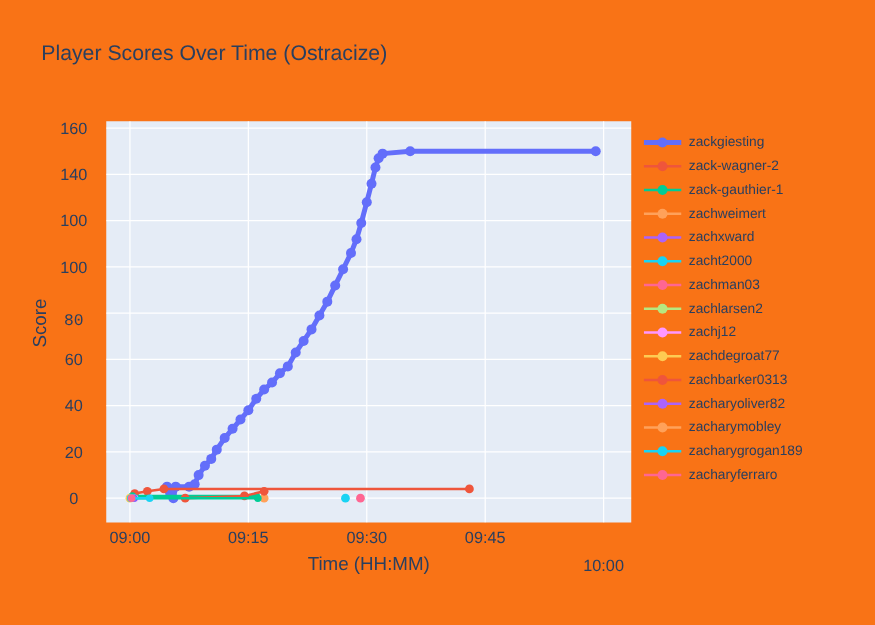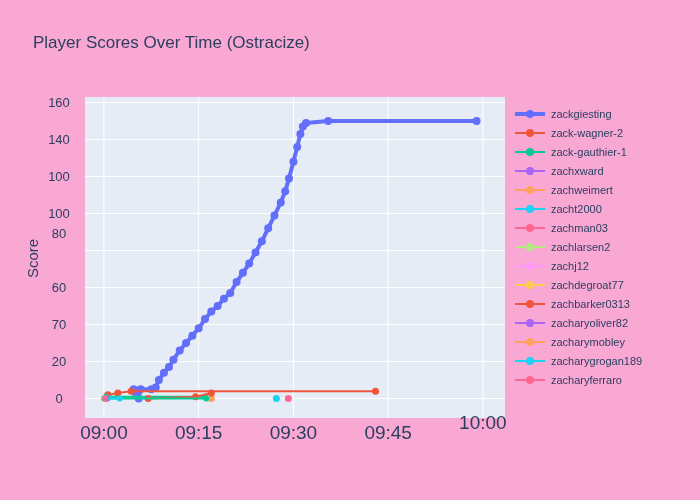--- a/index.html
+++ b/index.html
@@ -1,22 +1,22 @@
 <!DOCTYPE html>
 <html><head>
 <meta charset="utf-8">
 <style>
   html,body{margin:0;padding:0;background:#ffffff;}
-  .fig{position:relative;width:700px;height:500px;background:#f9a8d4;overflow:hidden;
+  .fig{position:relative;width:700px;height:500px;background:#f97316;overflow:hidden;
        font-family:"Liberation Sans",sans-serif;color:#2a3f5f;}
   .title{position:absolute;left:33px;top:33px;font-size:17px;color:#2a3f5f;}
   .plot{position:absolute;left:85px;top:97px;width:420px;height:321px;background:#e5ecf6;}
   .plot svg{position:absolute;left:0;top:0;}
   .yticks div{position:absolute;width:42px;text-align:center;font-size:13px;color:#2a3f5f;}
-  .xticks div{position:absolute;width:70px;text-align:center;font-size:19px;color:#2a3f5f;}
+  .xticks div{position:absolute;width:70px;text-align:center;font-size:13px;color:#2a3f5f;}
   .xlabel{position:absolute;left:85px;top:443px;width:420px;text-align:center;font-size:15px;color:#2a3f5f;}
   .ylabel{position:absolute;left:-18px;top:250px;width:100px;text-align:center;font-size:15px;color:#2a3f5f;
           transform:rotate(-90deg);transform-origin:50% 50%;}
   .legend{position:absolute;left:515px;top:104px;width:185px;height:320px;overflow:hidden;}
   .legend-item{position:relative;height:19px;display:flex;align-items:center;cursor:pointer;}
   .swatch{position:relative;width:30px;height:19px;margin-right:6px;flex:0 0 30px;}
   .swatch .line{position:absolute;left:0;top:50%;width:30px;transform:translateY(-50%);}
   .swatch .dot{position:absolute;left:50%;top:50%;width:8px;height:8px;border-radius:50%;
                transform:translate(-50%,-50%);}
   .legend-label{font-size:11px;color:#2a3f5f;white-space:nowrap;}
@@ -108,36 +108,37 @@
         <polyline points="19.57894736842105,301.5734870317003 34.73684210526316,301.5734870317003" fill="none" stroke="#19d3f3" stroke-width="2" stroke-linejoin="round" stroke-linecap="round"></polyline>
         <circle cx="19.57894736842105" cy="301.5734870317003" r="3" fill="#19d3f3"></circle>
         <circle cx="34.73684210526316" cy="301.5734870317003" r="3" fill="#19d3f3"></circle>
         <circle cx="20.210526315789476" cy="301.5734870317003" r="3" fill="#ff6692"></circle>
       </svg>
   </div>
 
   <div class="yticks" id="yticks">
       <div style="left: 38px; top: 390.573px;">0</div>
       <div style="left: 38px; top: 353.571px;">20</div>
-      <div style="left: 38px; top: 316.568px;">70</div>
+      <div style="left: 38px; top: 316.568px;">40</div>
       <div style="left: 38px; top: 279.565px;">60</div>
-      <div style="left: 38px; top: 226px;">80</div>
+      <div style="left: 38px; top: 249px; font-family: Liberation Mono, monospace;">80</div>
       <div style="left: 38px; top: 205.559px;">100</div>
       <div style="left: 38px; top: 168.556px;">100</div>
       <div style="left: 38px; top: 131.553px;">140</div>
       <div style="left: 38px; top: 94.5504px;">160</div>
     </div>
   <div class="xticks" id="xticks">
       <div style="left: 68.9474px; top: 422px;">09:00</div>
       <div style="left: 163.684px; top: 422px;">09:15</div>
       <div style="left: 258.421px; top: 422px;">09:30</div>
       <div style="left: 353.158px; top: 422px;">09:45</div>
-      <div style="left: 447.895px; top: 412px; text-align: center;">10:00</div>
+      <div style="left: 447.895px; top: 445px; text-align: center;">10:00</div>
     </div>
 
+  <div class="xlabel">Time (HH:MM)</div>
   <div class="ylabel">Score</div>
 
   <div class="legend" id="legend">
       <div class="legend-item">
         <div class="swatch">
           <div class="line" style="background: rgb(99, 110, 250); height: 4px;"></div>
           <div class="dot" style="background: rgb(99, 110, 250);"></div>
         </div>
         <span class="legend-label">zackgiesting</span>
       </div>
@@ -150,96 +151,96 @@
       </div>
       <div class="legend-item">
         <div class="swatch">
           <div class="line" style="background: rgb(0, 204, 150); height: 2px;"></div>
           <div class="dot" style="background: rgb(0, 204, 150);"></div>
         </div>
         <span class="legend-label">zack-gauthier-1</span>
       </div>
       <div class="legend-item">
         <div class="swatch">
+          <div class="line" style="background: rgb(255, 161, 90); height: 2px;"></div>
+          <div class="dot" style="background: rgb(255, 161, 90);"></div>
+        </div>
+        <span class="legend-label">zachweimert</span>
+      </div>
+      <div class="legend-item">
+        <div class="swatch">
           <div class="line" style="background: rgb(171, 99, 250); height: 2px;"></div>
           <div class="dot" style="background: rgb(171, 99, 250);"></div>
         </div>
         <span class="legend-label">zachxward</span>
       </div>
       <div class="legend-item">
         <div class="swatch">
+          <div class="line" style="background: rgb(25, 211, 243); height: 2px;"></div>
+          <div class="dot" style="background: rgb(25, 211, 243);"></div>
+        </div>
+        <span class="legend-label">zacht2000</span>
+      </div>
+      <div class="legend-item">
+        <div class="swatch">
+          <div class="line" style="background: rgb(255, 102, 146); height: 2px;"></div>
+          <div class="dot" style="background: rgb(255, 102, 146);"></div>
+        </div>
+        <span class="legend-label">zachman03</span>
+      </div>
+      <div class="legend-item">
+        <div class="swatch">
+          <div class="line" style="background: rgb(182, 232, 128); height: 2px;"></div>
+          <div class="dot" style="background: rgb(182, 232, 128);"></div>
+        </div>
+        <span class="legend-label">zachlarsen2</span>
+      </div>
+      <div class="legend-item">
+        <div class="swatch">
+          <div class="line" style="background: rgb(255, 151, 255); height: 2px;"></div>
+          <div class="dot" style="background: rgb(255, 151, 255);"></div>
+        </div>
+        <span class="legend-label">zachj12</span>
+      </div>
+      <div class="legend-item">
+        <div class="swatch">
+          <div class="line" style="background: rgb(254, 203, 82); height: 2px;"></div>
+          <div class="dot" style="background: rgb(254, 203, 82);"></div>
+        </div>
+        <span class="legend-label">zachdegroat77</span>
+      </div>
+      <div class="legend-item">
+        <div class="swatch">
+          <div class="line" style="background: rgb(239, 85, 59); height: 2px;"></div>
+          <div class="dot" style="background: rgb(239, 85, 59);"></div>
+        </div>
+        <span class="legend-label">zachbarker0313</span>
+      </div>
+      <div class="legend-item">
+        <div class="swatch">
+          <div class="line" style="background: rgb(171, 99, 250); height: 2px;"></div>
+          <div class="dot" style="background: rgb(171, 99, 250);"></div>
+        </div>
+        <span class="legend-label">zacharyoliver82</span>
+      </div>
+      <div class="legend-item">
+        <div class="swatch">
           <div class="line" style="background: rgb(255, 161, 90); height: 2px;"></div>
           <div class="dot" style="background: rgb(255, 161, 90);"></div>
         </div>
-        <span class="legend-label">zachweimert</span>
+        <span class="legend-label">zacharymobley</span>
       </div>
       <div class="legend-item">
         <div class="swatch">
           <div class="line" style="background: rgb(25, 211, 243); height: 2px;"></div>
           <div class="dot" style="background: rgb(25, 211, 243);"></div>
         </div>
-        <span class="legend-label">zacht2000</span>
+        <span class="legend-label">zacharygrogan189</span>
       </div>
       <div class="legend-item">
         <div class="swatch">
           <div class="line" style="background: rgb(255, 102, 146); height: 2px;"></div>
           <div class="dot" style="background: rgb(255, 102, 146);"></div>
         </div>
-        <span class="legend-label">zachman03</span>
-      </div>
-      <div class="legend-item">
-        <div class="swatch">
-          <div class="line" style="background: rgb(182, 232, 128); height: 2px;"></div>
-          <div class="dot" style="background: rgb(182, 232, 128);"></div>
-        </div>
-        <span class="legend-label">zachlarsen2</span>
-      </div>
-      <div class="legend-item">
-        <div class="swatch">
-          <div class="line" style="background: rgb(255, 151, 255); height: 2px;"></div>
-          <div class="dot" style="background: rgb(255, 151, 255);"></div>
-        </div>
-        <span class="legend-label">zachj12</span>
-      </div>
-      <div class="legend-item">
-        <div class="swatch">
-          <div class="line" style="background: rgb(254, 203, 82); height: 2px;"></div>
-          <div class="dot" style="background: rgb(254, 203, 82);"></div>
-        </div>
-        <span class="legend-label">zachdegroat77</span>
-      </div>
-      <div class="legend-item">
-        <div class="swatch">
-          <div class="line" style="background: rgb(239, 85, 59); height: 2px;"></div>
-          <div class="dot" style="background: rgb(239, 85, 59);"></div>
-        </div>
-        <span class="legend-label">zachbarker0313</span>
-      </div>
-      <div class="legend-item">
-        <div class="swatch">
-          <div class="line" style="background: rgb(171, 99, 250); height: 2px;"></div>
-          <div class="dot" style="background: rgb(171, 99, 250);"></div>
-        </div>
-        <span class="legend-label">zacharyoliver82</span>
-      </div>
-      <div class="legend-item">
-        <div class="swatch">
-          <div class="line" style="background: rgb(255, 161, 90); height: 2px;"></div>
-          <div class="dot" style="background: rgb(255, 161, 90);"></div>
-        </div>
-        <span class="legend-label">zacharymobley</span>
-      </div>
-      <div class="legend-item">
-        <div class="swatch">
-          <div class="line" style="background: rgb(25, 211, 243); height: 2px;"></div>
-          <div class="dot" style="background: rgb(25, 211, 243);"></div>
-        </div>
-        <span class="legend-label">zacharygrogan189</span>
-      </div>
-      <div class="legend-item">
-        <div class="swatch">
-          <div class="line" style="background: rgb(255, 102, 146); height: 2px;"></div>
-          <div class="dot" style="background: rgb(255, 102, 146);"></div>
-        </div>
         <span class="legend-label">zacharyferraro</span>
       </div>
     </div>
 </div>
 
 </body></html>

